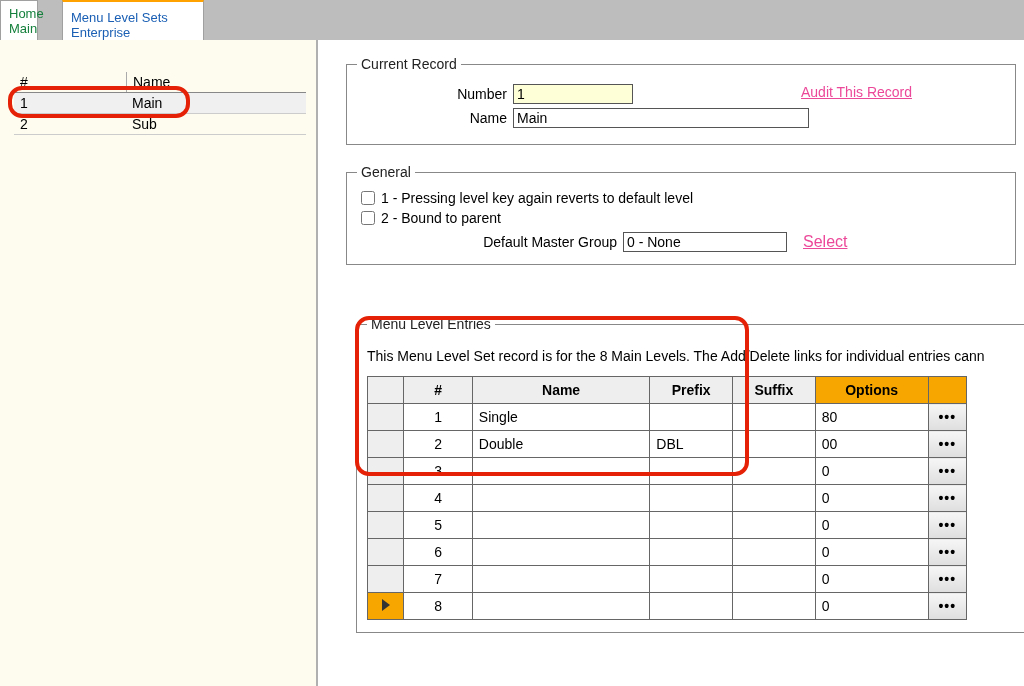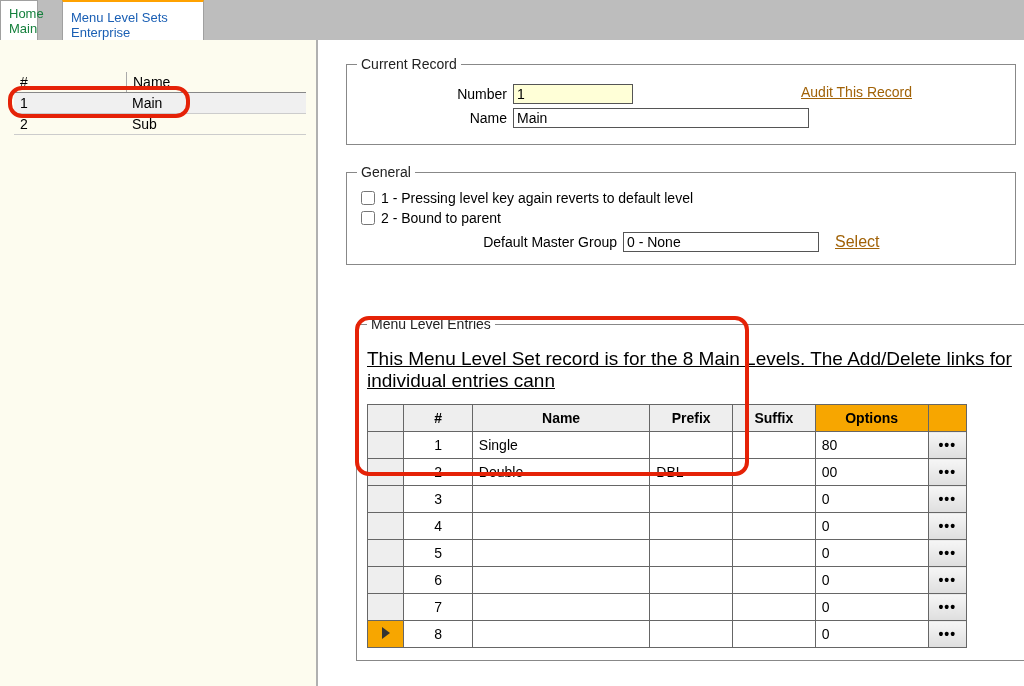--- a/index.html
+++ b/index.html
@@ -90,48 +90,48 @@
   .fs-current .row { display:flex; align-items:center; margin:4px 0; }
   .fs-current .lbl { width: 150px; text-align:right; padding-right:6px; }
   .fs-current input.num {
     width: 120px; height:20px; background:#ffffd7; border:1px solid #555;
     font-size:14px; padding:0 3px; box-sizing:border-box;
   }
   .fs-current input.name {
     width: 296px; height:20px; border:1px solid #555;
     font-size:14px; padding:0 3px; box-sizing:border-box;
   }
-  a.link { color: #a16207; text-decoration: underline; cursor:pointer; }
+  a.link { color: #ec4899; text-decoration: underline; cursor:pointer; }
   .audit { position:absolute; left: 454px; top: 12px; font-size:14px; }
 
   .fs-general {
     position: absolute;
     left: 346px; top: 164px;
     width: 670px;
     box-sizing: border-box;
   }
   .chk-row { display:flex; align-items:center; margin:0 0; }
   .chk-row input { margin-right:6px; width:14px; height:14px; }
   .dmg-row { display:flex; align-items:center; margin-top:4px; }
   .dmg-row .lbl { width:260px; text-align:right; padding-right:6px; }
   .dmg-row input {
-    width: 196px; height:20px; border:1px solid #555;
+    width: 164px; height:20px; border:1px solid #555;
     font-size:14px; padding:0 3px; box-sizing:border-box;
   }
   .dmg-row a { margin-left:16px; font-size:16px;}
 
   .fs-entries {
     position:absolute;
     left: 356px; top: 316px;
     width: 672px; 
     box-sizing:border-box;
     border:1px solid #888;
     padding-top:12px;
   }
-  .entries-desc { margin: 4px 0 12px 0; font-size:19px;text-decoration:underline; }
+  .entries-desc { margin: 4px 0 12px 0; font-size:14px; }
 
   table.entries {
     border-collapse: collapse;
     width: 600px;
     table-layout: fixed;
   }
   table.entries th, table.entries td {
     border: 1px solid #666;
     font-size: 14px;
     height: 26px;

